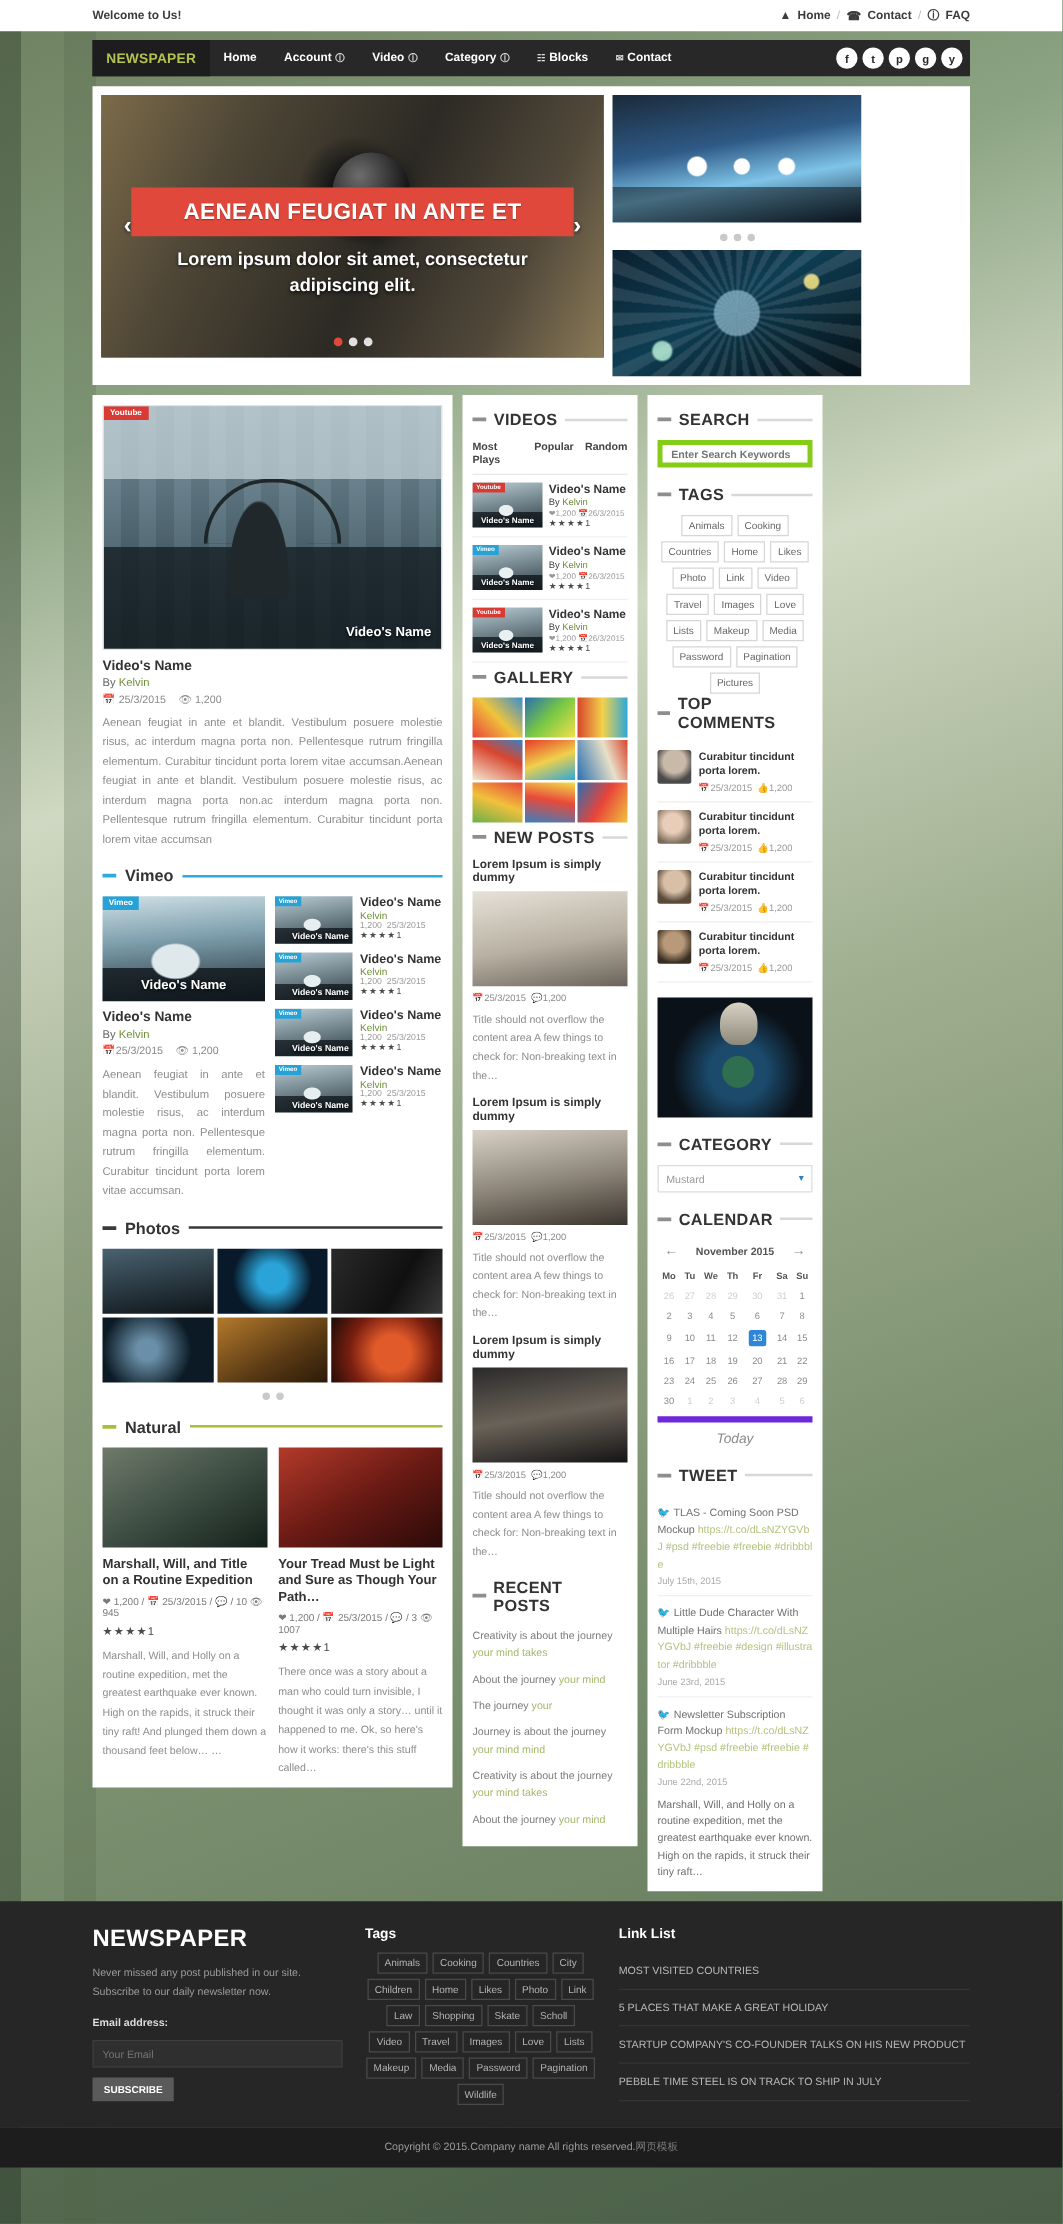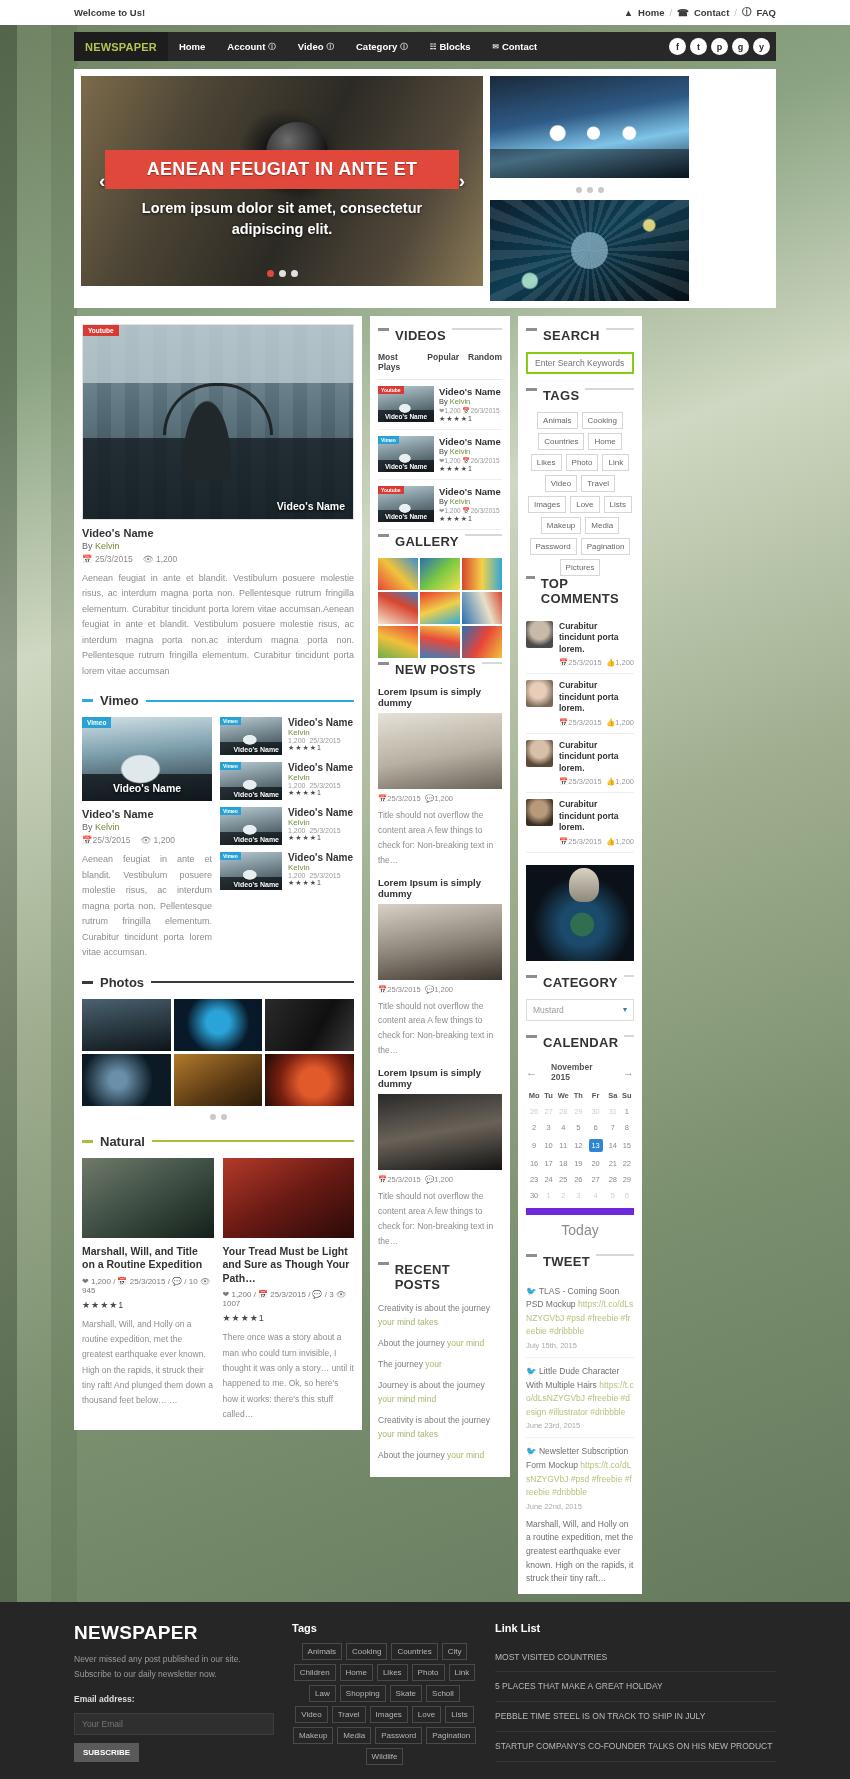--- a/index.html
+++ b/index.html
@@ -118,25 +118,25 @@
       radial-gradient(circle at 20% 80%, #9ad1c0 0 4%, transparent 5%),
       radial-gradient(circle at 80% 25%, #d7cf7a 0 3%, transparent 4%);
   }
   .thumbdots { display:flex; gap:5px; justify-content:center; margin-top:2px;}
   .thumbdots b{ width:6px;height:6px;border-radius:50%;background:#c9c9c9;display:block;}
 
   
   .cols { display: flex; gap: 8px; margin: 8px 74px 0 74px; position: relative; z-index: 3; align-items: flex-start;}
   .colL { width: 288px; background: #fff; padding: 8px; }
   .colM { width: 140px; background: #fff; padding: 8px; }
-  .colR { width: 124px; background: #fff; padding: 8px; }
+  .colR { width: 140px; background: #fff; padding: 8px; }
 
   
   .sec-h {
-    display: flex; align-items: flex-start; gap: 6px; margin: 4px 0 9px 0;
+    display: flex; align-items: center; gap: 6px; margin: 4px 0 9px 0;
   }
   .sec-h .dash { width: 11px; height: 3px; background: #8e8e8e; }
   .sec-h .txt { font-size: 13px; font-weight: bold; color: #333; letter-spacing: .3px; }
   .sec-h .rule { flex: 1; height: 2px; background: #d8d8d8; }
 
   .sec-h2 { display:flex; align-items:center; gap:7px; margin: 14px 0 9px 0;}
   .sec-h2 .dash { width: 11px; height: 3px; }
   .sec-h2 .txt { font-size: 13px; font-weight: bold; color:#333; }
   .sec-h2 .rule { flex:1; height:2px; }
 
@@ -229,22 +229,22 @@
   .npost .im { height: 76px; }
   .npost .m { font-size: 7.5px; color: #8a8a8a; margin: 5px 0; }
   .npost .d { font-size: 8.5px; color: #8d8d8d; line-height: 1.75; }
 
   .rplist a { display: block; font-size: 8.5px; color: #7c7c7c; text-decoration: none;
     line-height: 1.65; margin-bottom: 7px; }
   .rplist a em { font-style: normal; color: #a3b86a; }
 
   
   .searchbox {
-    width: 100%; height: 22px; border: 2px solid #84cc16; background: #fff;
-    font-size: 8.5px; color: #b2b2b2; padding: 0 7px; font-family: "Liberation Sans", sans-serif;
+    width: 100%; height: 22px; border: 4px solid #84cc16; background: #fff;
+    font-size: 8.5px; color: #b2b2b2; padding: 0 7px; font-family: "Liberation Sans", sans-serif; font-weight: bold;
   }
   .tagcloud { display: flex; flex-wrap: wrap; gap: 4px; justify-content: center; }
   .tagcloud span {
     border: 1px solid #d6d6d6; font-size: 8px; color: #666; padding: 3px 5px; background: #fff;
   }
   .cmt { display: flex; gap: 6px; padding: 6px 0; border-bottom: 1px solid #eee; }
   .cmt .av { width: 27px; height: 27px; flex: none; border-radius: 2px; }
   .cmt .tx { font-size: 8.5px; font-weight: bold; color: #333; line-height: 1.35; }
   .cmt .mt { font-size: 7.5px; color: #999; margin-top: 3px; }
   .banner { height: 96px; margin-top: 12px;
@@ -258,22 +258,22 @@
   .selectbox .cv { color:#2d7fc0; font-size: 8px; }
   .cal { width: 100%; font-size: 7.5px; color: #8b8b8b; border-collapse: collapse; }
   .cal th { font-weight: bold; color: #555; padding: 4px 0; font-size: 7.5px;}
   .cal td { text-align: center; padding: 3.5px 0; }
   .cal td.mut { color: #cfcfcf; }
   .cal td .sel { display: inline-block; background: #2f86d6; color: #fff; width: 14px; height: 13px;
     line-height: 13px; border-radius: 2px; }
   .calnav { display: flex; align-items: center; justify-content: center; gap: 14px;
     font-size: 8.5px; font-weight: bold; color: #555; padding: 3px 0 5px; }
   .calnav span.ar { color: #888; font-size: 11px; }
-  .today { text-align: center; font-size: 14px; color: #8b8b8b; padding: 7px 0 2px;
-    border-top: 7px solid #6d28d9; margin-top: 4px; }
+  .today { text-align: center; font-size: 11px; color: #8b8b8b; padding: 7px 0 2px;
+    border-top: 5px solid #6d28d9; margin-top: 4px; font-style: italic; }
   .tw { padding: 7px 0; border-bottom: 1px solid #f0f0f0; }
   .tw .l1 { font-size: 8.5px; color: #6f6f6f; line-height: 1.6; }
   .tw .lk { color: #b3c47f; word-break: break-all; }
   .tw .dt { font-size: 7.5px; color: #aaa; margin-top: 2px; }
   .tw .bird { color: #444; }
 
   
   .footer { background: #262626; margin-top: 8px; padding: 20px 74px 18px; position: relative; z-index:3;
     display: flex; gap: 18px; }
   .fcol1 { width: 200px; }
@@ -840,21 +840,21 @@
           <span>Media</span>
           <span>Password</span>
           <span>Pagination</span>
           <span>Wildlife</span>
         </div>
     </div>
     <div class="fcol3">
       <h4>Link List</h4>
       <a href="#">MOST VISITED COUNTRIES</a>
       <a href="#">5 PLACES THAT MAKE A GREAT HOLIDAY</a>
+      <a href="#">STARTUP COMPANY'S CO-FOUNDER TALKS ON HIS NEW PRODUCT</a>
       <a href="#">PEBBLE TIME STEEL IS ON TRACK TO SHIP IN JULY</a>
-      <a href="#">STARTUP COMPANY'S CO-FOUNDER TALKS ON HIS NEW PRODUCT</a>
     </div>
   </div>
 
   <div class="copy">
     <span>Copyright © 2015.Company name All rights reserved.</span><em>网页模板</em>
   </div>
 </div>
 
 </body></html>

